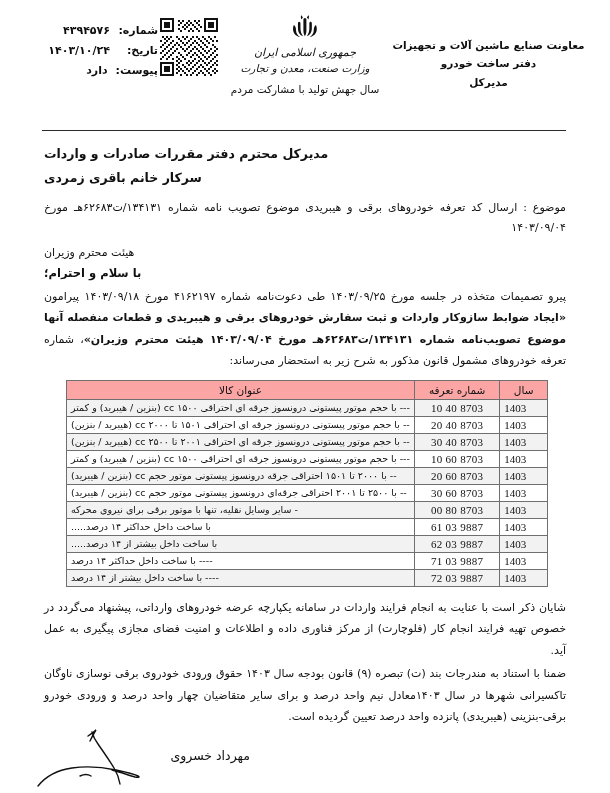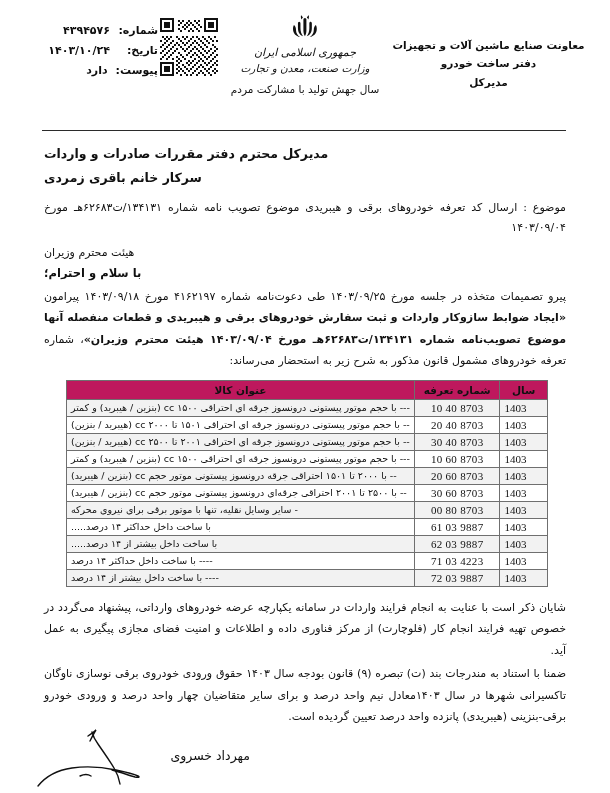--- a/index.html
+++ b/index.html
@@ -175,22 +175,22 @@
     font-size: 10px;
     direction: rtl;
   }
   table.tariff th,
   table.tariff td {
     border: 1px solid #6f6f6f;
     padding: 2px 4px;
     vertical-align: middle;
   }
   table.tariff thead th {
-    background: #be185d;
-    font-weight: bold;
+    background: #fca5a5;
+    font-weight: normal;
     text-align: center;
     font-size: 10.5px;
     padding: 3px 4px;
   }
   table.tariff tbody tr:nth-child(odd) td { background: #f2f2f2; }
   table.tariff tbody tr:nth-child(even) td { background: #ffffff; }
 
   .col-year  { width: 42px;  text-align: left; }
   .col-code  { width: 86px;  text-align: center; letter-spacing: 0.3px; }
   .col-title { text-align: left; direction: rtl; white-space: nowrap; overflow: hidden; }
@@ -566,21 +566,21 @@
               <td class="col-code">9887 03 61</td>
               <td class="col-title">با ساخت داخل حداکثر ۱۴ درصد.....</td>
             </tr>
             <tr>
               <td class="col-year">1403</td>
               <td class="col-code">9887 03 62</td>
               <td class="col-title">با ساخت داخل بیشتر از ۱۴ درصد.....</td>
             </tr>
             <tr>
               <td class="col-year">1403</td>
-              <td class="col-code">4223 03 71</td>
+              <td class="col-code">9887 03 71</td>
               <td class="col-title">---- با ساخت داخل حداکثر ۱۴ درصد</td>
             </tr>
             <tr>
               <td class="col-year">1403</td>
               <td class="col-code">9887 03 72</td>
               <td class="col-title">---- با ساخت داخل بیشتر از ۱۴ درصد</td>
             </tr>
           </tbody>
       </table>
     </div>

